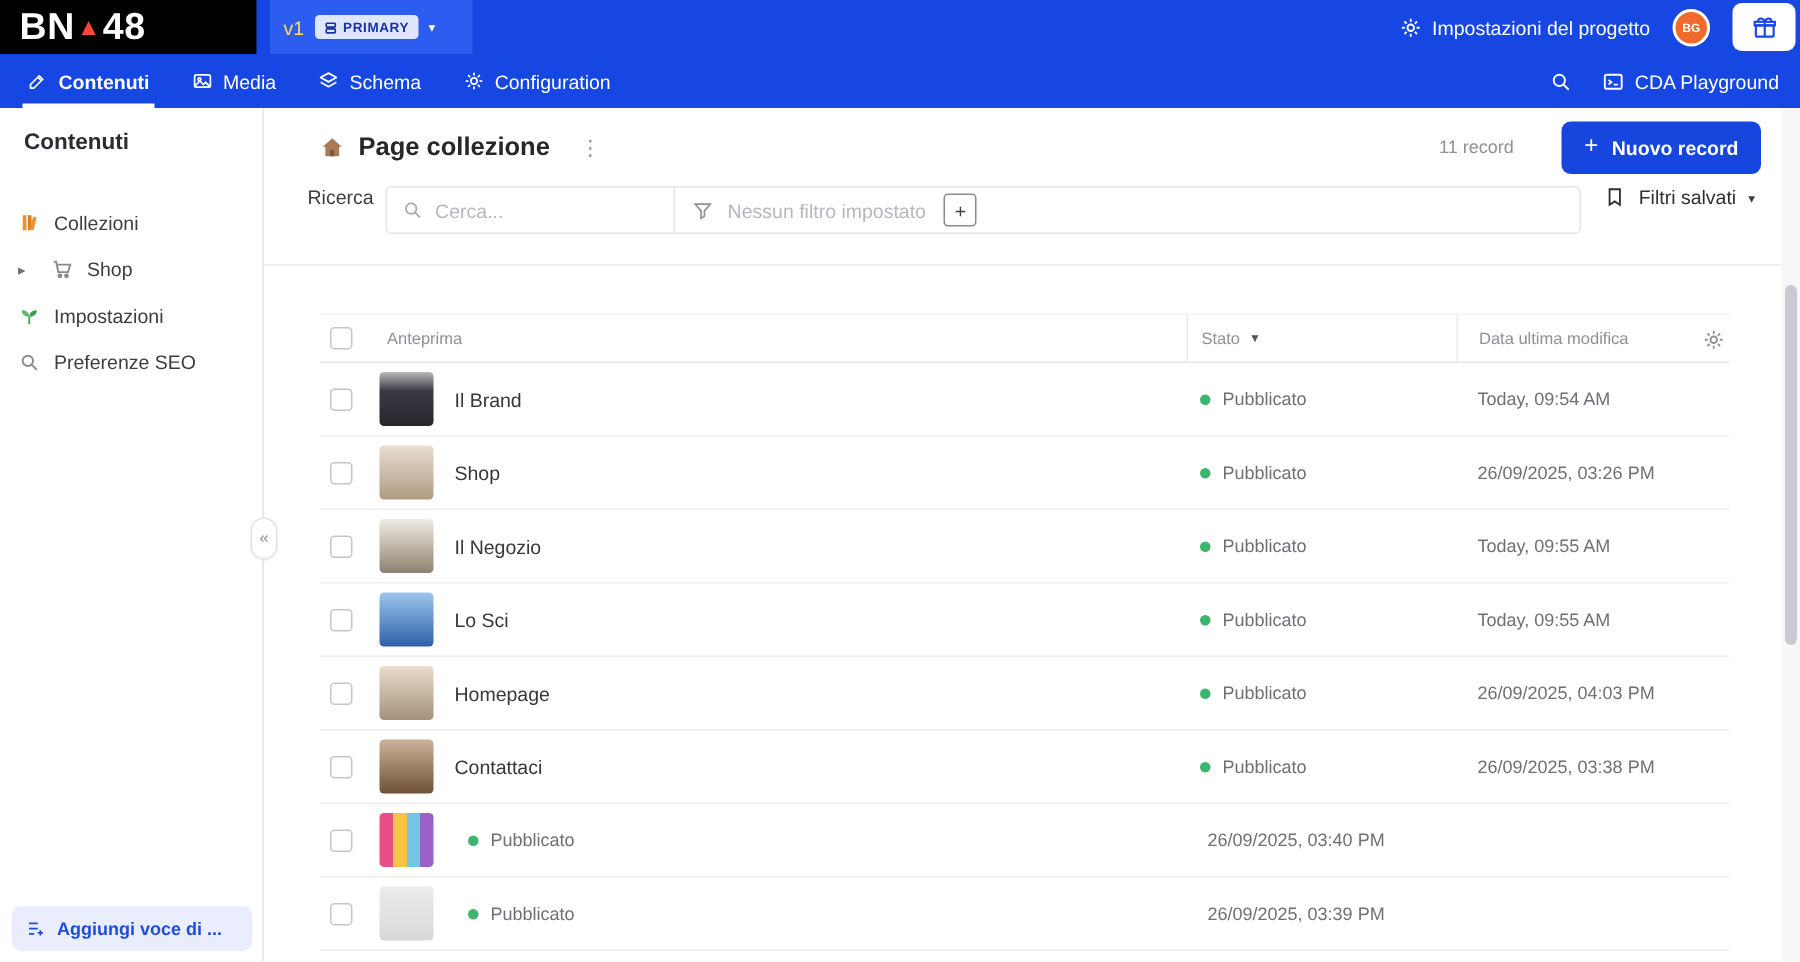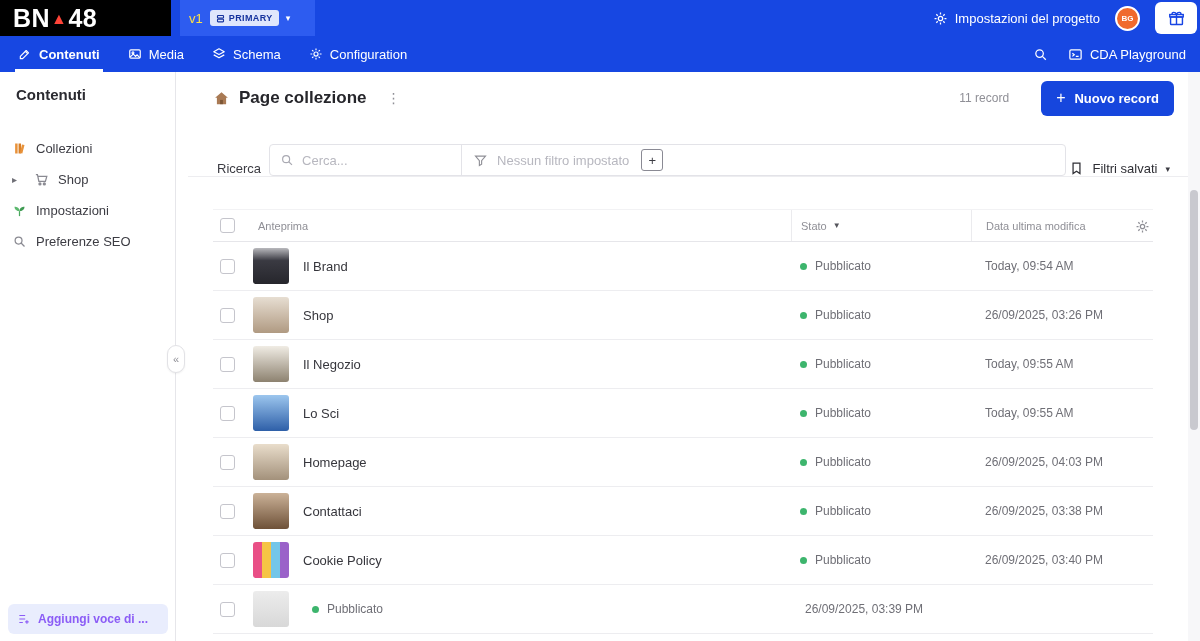--- a/index.html
+++ b/index.html
@@ -37,34 +37,34 @@
 
   
   .sidebar { position:absolute; top:72px; left:0; bottom:0; width:176px; background:#fff; border-right:1px solid #e6e6ea; }
   .sidebar-title { font-size:15px; font-weight:bold; color:#2b2b31; padding:14px 16px; }
   #side-items { margin-top:16px; }
   .side-item { display:flex; align-items:center; gap:9px; height:31px; padding-left:12px; font-size:13px; color:#3c3c43; cursor:pointer; }
   .side-item.active { background:#e4e8fb; }
   .side-item .caret { font-size:10px; color:#6f6f76; width:13px; }
   .side-item .icn svg { width:15px; height:15px; }
   .collapse-handle { position:absolute; left:167px; top:345px; width:18px; height:28px; background:#fff; border:1px solid #e2e2e6; border-radius:9px; display:flex; align-items:center; justify-content:center; color:#8f8f96; font-size:11px; z-index:6; box-shadow:0 1px 2px rgba(0,0,0,.06); cursor:pointer; }
-  .add-entry { position:absolute; left:8px; bottom:7px; width:160px; height:30px; background:#e9edfd; border:none; border-radius:6px; color:#8b5cf6; font-weight:bold; font-size:12px; font-family:inherit; display:flex; align-items:center; gap:7px; padding:0 9px; white-space:nowrap; overflow:hidden; cursor:pointer; }
+  .add-entry { position:absolute; left:8px; bottom:7px; width:160px; height:30px; background:#e9edfd; border:none; border-radius:6px; color:#1d4ed8; font-weight:bold; font-size:12px; font-family:inherit; display:flex; align-items:center; gap:7px; padding:0 9px; white-space:nowrap; overflow:hidden; cursor:pointer; }
   .add-entry .icn svg { width:14px; height:14px; }
 
   
   .main { position:absolute; top:72px; left:176px; right:0; bottom:0; background:#fff; }
   .main-header { position:absolute; top:0; left:0; right:0; height:52px; display:flex; align-items:center; padding:0 26px 0 37px; }
   .page-title { display:flex; align-items:center; gap:9px; font-size:17px; font-weight:bold; color:#26262b; }
   .page-title .icn svg { width:17px; height:17px; }
   .kebab { margin-left:20px; color:#8f8f96; font-size:14px; cursor:pointer; }
   .record-count { margin-left:auto; color:#8f8f96; font-size:12px; }
   .new-record { margin-left:32px; height:35px; background:#1646dd; color:#fff; border:none; border-radius:6px; font-family:inherit; font-size:13px; font-weight:bold; display:flex; align-items:center; gap:9px; padding:0 15px; cursor:pointer; }
   .new-record .plus { font-size:16px; font-weight:normal; }
 
-  .filter-bar { position:absolute; top:52px; left:12px; right:0; height:53px; display:flex; align-items:flex-end; padding-left:29px; border-bottom:1px solid #ededf0; }
+  .filter-bar { position:absolute; top:52px; left:0; right:0; height:53px; display:flex; align-items:flex-start; padding-left:29px; border-bottom:1px solid #ededf0; }
   .filter-label { font-size:13px; color:#3c3c43; margin-right:8px; }
   .filter-box { display:flex; align-items:center; height:32px; width:797px; border:1px solid #e3e3e8; border-radius:4px; background:#fff; }
   .search-seg { display:flex; align-items:center; gap:8px; width:192px; height:100%; padding:0 10px; border-right:1px solid #e3e3e8; color:#a9a9b2; }
   .search-seg svg { width:14px; height:14px; }
   .search-seg input { border:none; outline:none; font-family:inherit; font-size:13px; color:#4d7c0f; width:130px; background:transparent; }
   .search-seg input::placeholder { color:#b7b7bf; }
   .filter-seg { display:flex; align-items:center; gap:9px; padding:0 11px; color:#8f8f96; }
   .filter-seg svg { width:15px; height:15px; }
   .no-filter { font-size:13px; color:#b7b7bf; }
   .plus-btn { width:22px; height:22px; border:1px solid #8a8a94; border-radius:3px; background:#fff; color:#3c3c43; font-size:13px; display:flex; align-items:center; justify-content:center; margin-left:3px; cursor:pointer; font-family:inherit; }
@@ -414,21 +414,20 @@
             </div>
             <div class="c-date-body">26/09/2025, 03:38 PM</div>
           </div>
           <div class="trow">
             <div class="c-cb">
               <span class="cb"></span>
             </div>
             <div class="c-thumb">
               <span class="thumb" style="background:linear-gradient(90deg,#e94f86 0%,#e94f86 25%,#f6c445 25%,#f6c445 50%,#74c6e8 50%,#74c6e8 75%,#9a62c9 75%,#9a62c9 100%)"></span>
             </div>
-            <div class="c-title">Cookie Policy</div>
             <div class="c-status-body">
               <i class="dot"></i>
               <span>Pubblicato</span>
             </div>
             <div class="c-date-body">26/09/2025, 03:40 PM</div>
           </div>
           <div class="trow">
             <div class="c-cb">
               <span class="cb"></span>
             </div>

